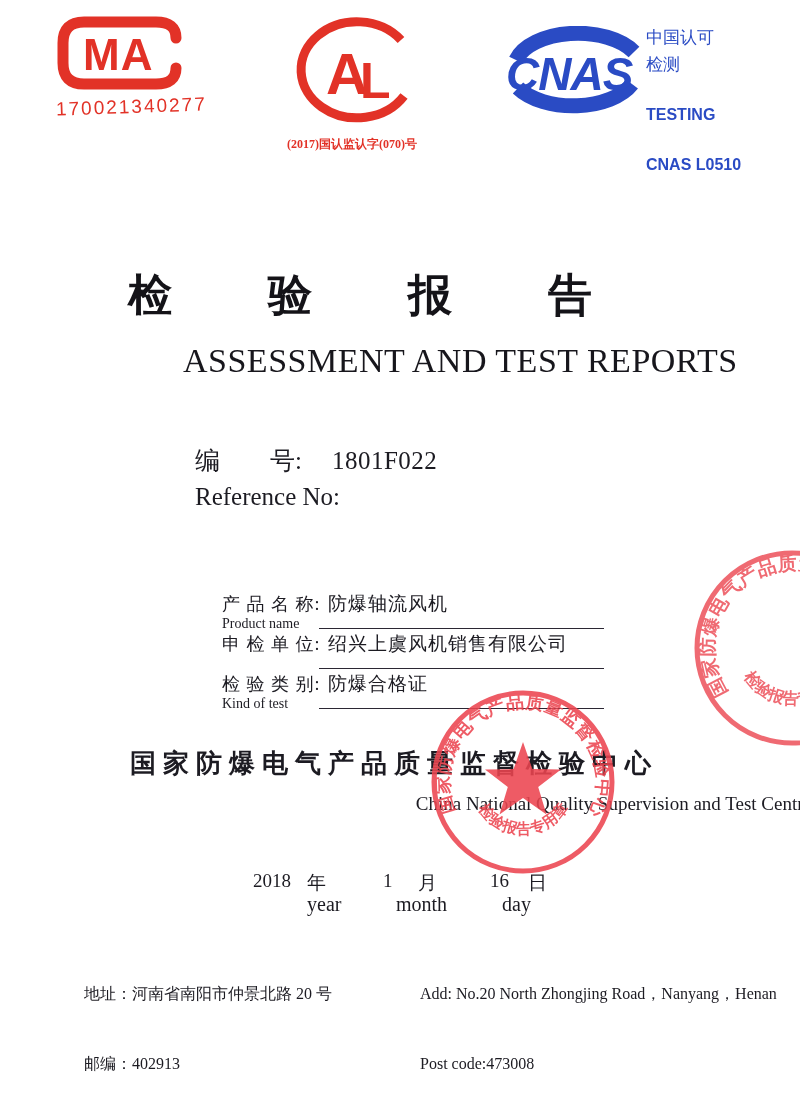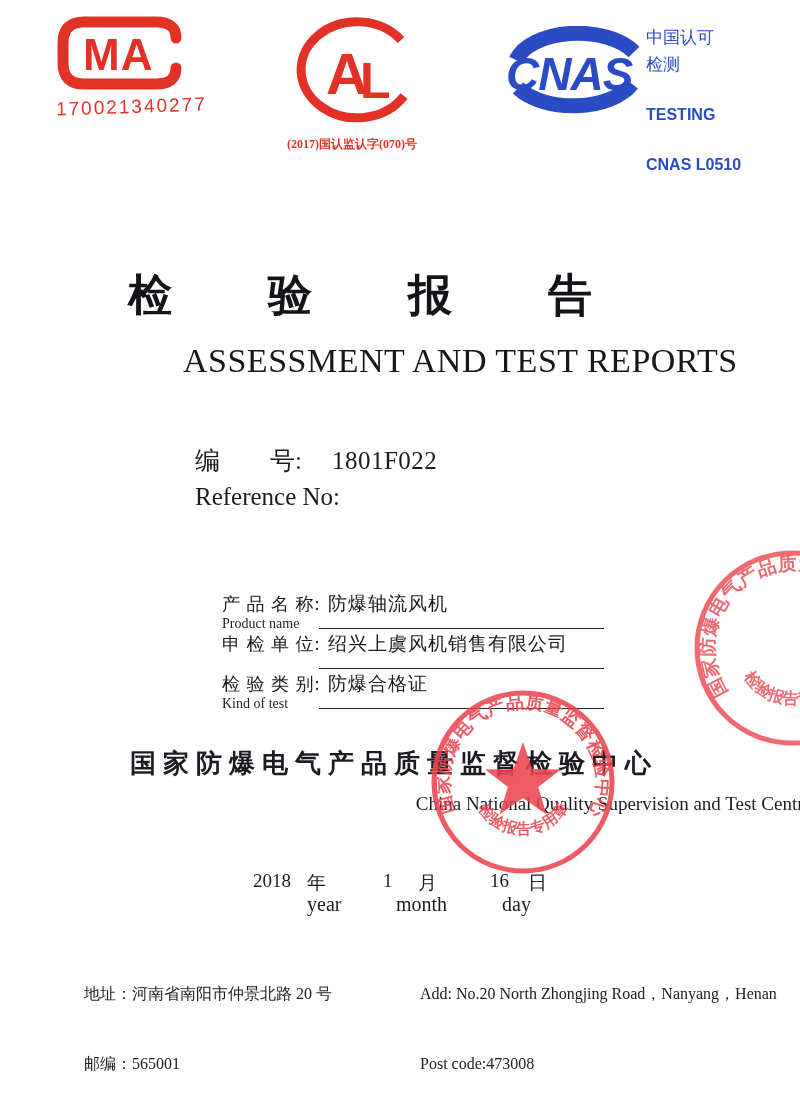--- a/index.html
+++ b/index.html
@@ -153,21 +153,21 @@
     <span class="abs date-row" style="left:418px;top:870px">月</span>
     <span class="abs date-row" style="left:490px;top:870px">16</span>
     <span class="abs date-row" style="left:528px;top:870px">日</span>
     <span class="abs date-lbl" style="left:307px;top:893px">year</span>
     <span class="abs date-lbl" style="left:396px;top:893px">month</span>
     <span class="abs date-lbl" style="left:502px;top:893px">day</span>
   </div>
 
   <div class="abs footer-col footer-left">
     <div><span>地址：</span><span>河南省南阳市仲景北路 20 号</span></div>
-    <div><span>邮编：</span><span>565001</span></div>
+    <div><span>邮编：</span><span>402913</span></div>
     
     
     
     
   </div>
   <div class="abs footer-col footer-right">
     <div>Add: No.20 North Zhongjing Road，Nanyang，Henan</div>
     <div>Post code:473008</div>
     
     

